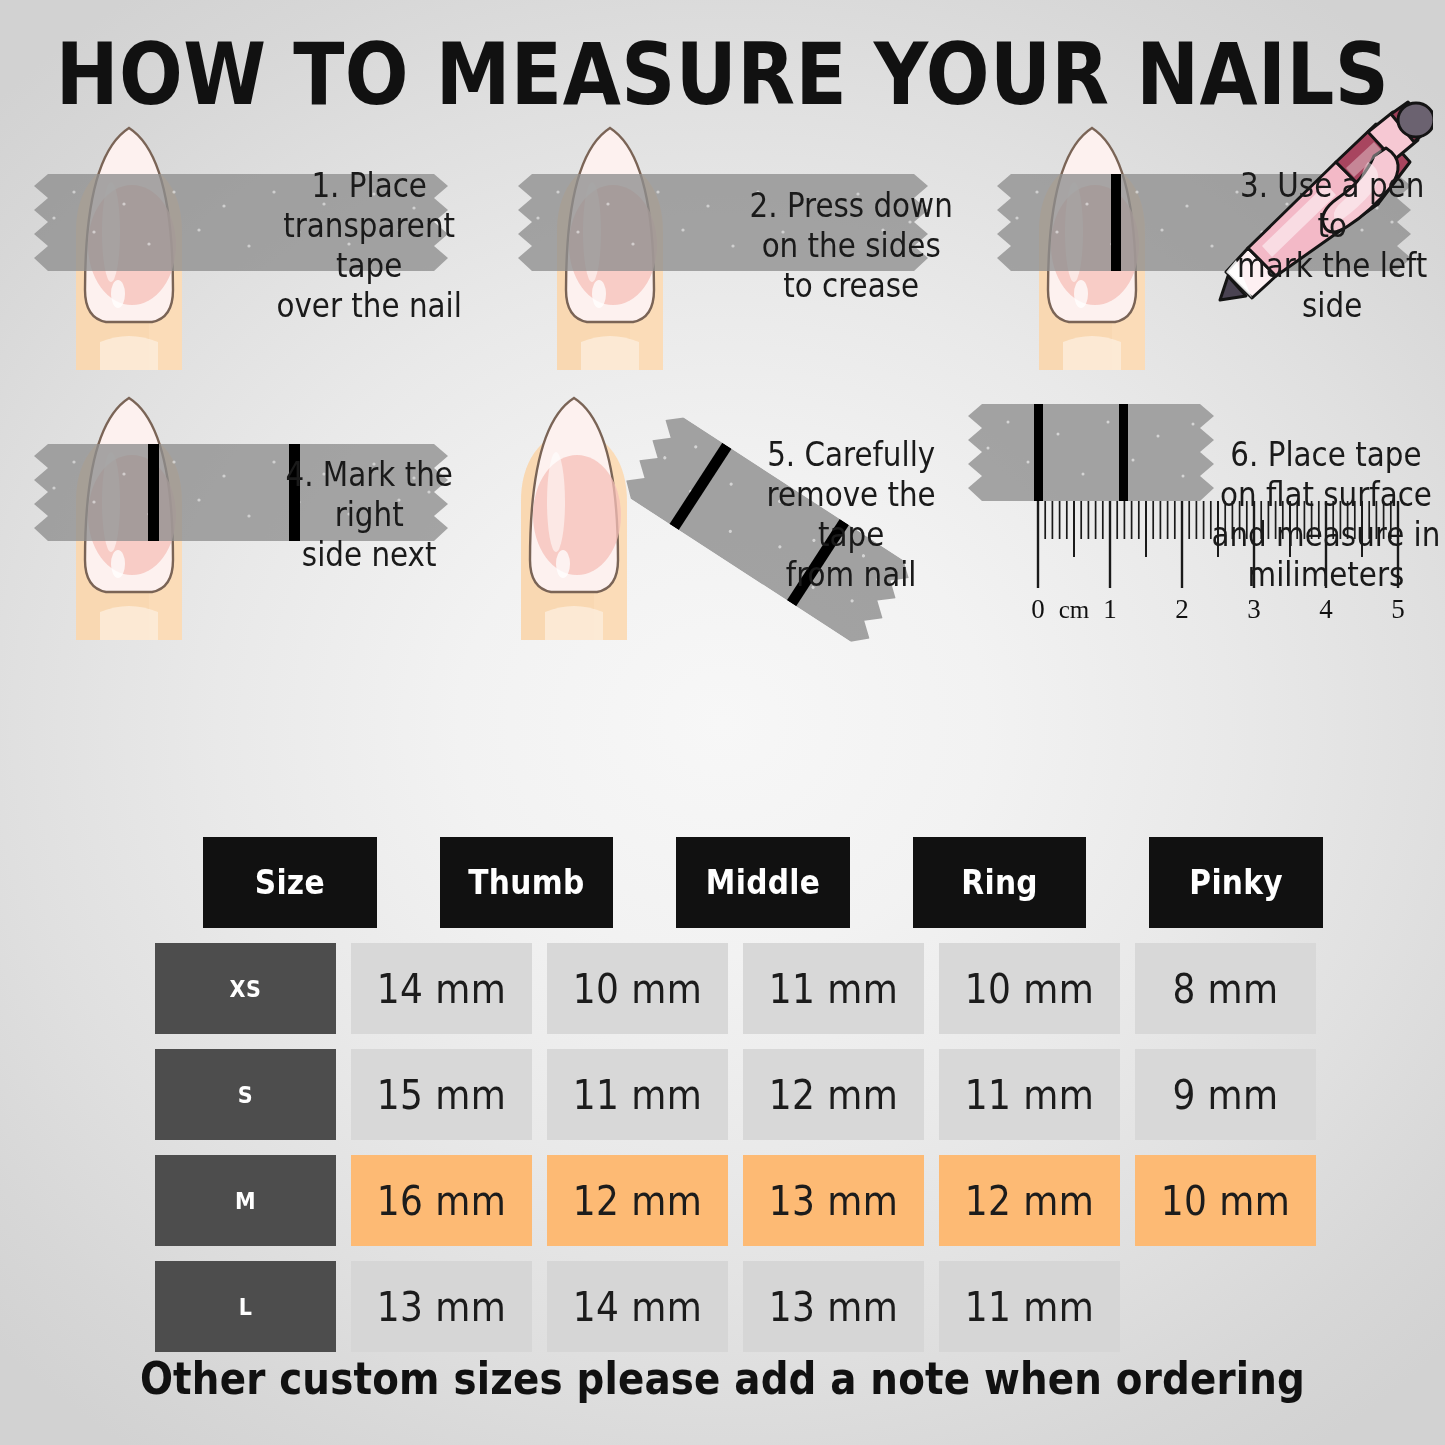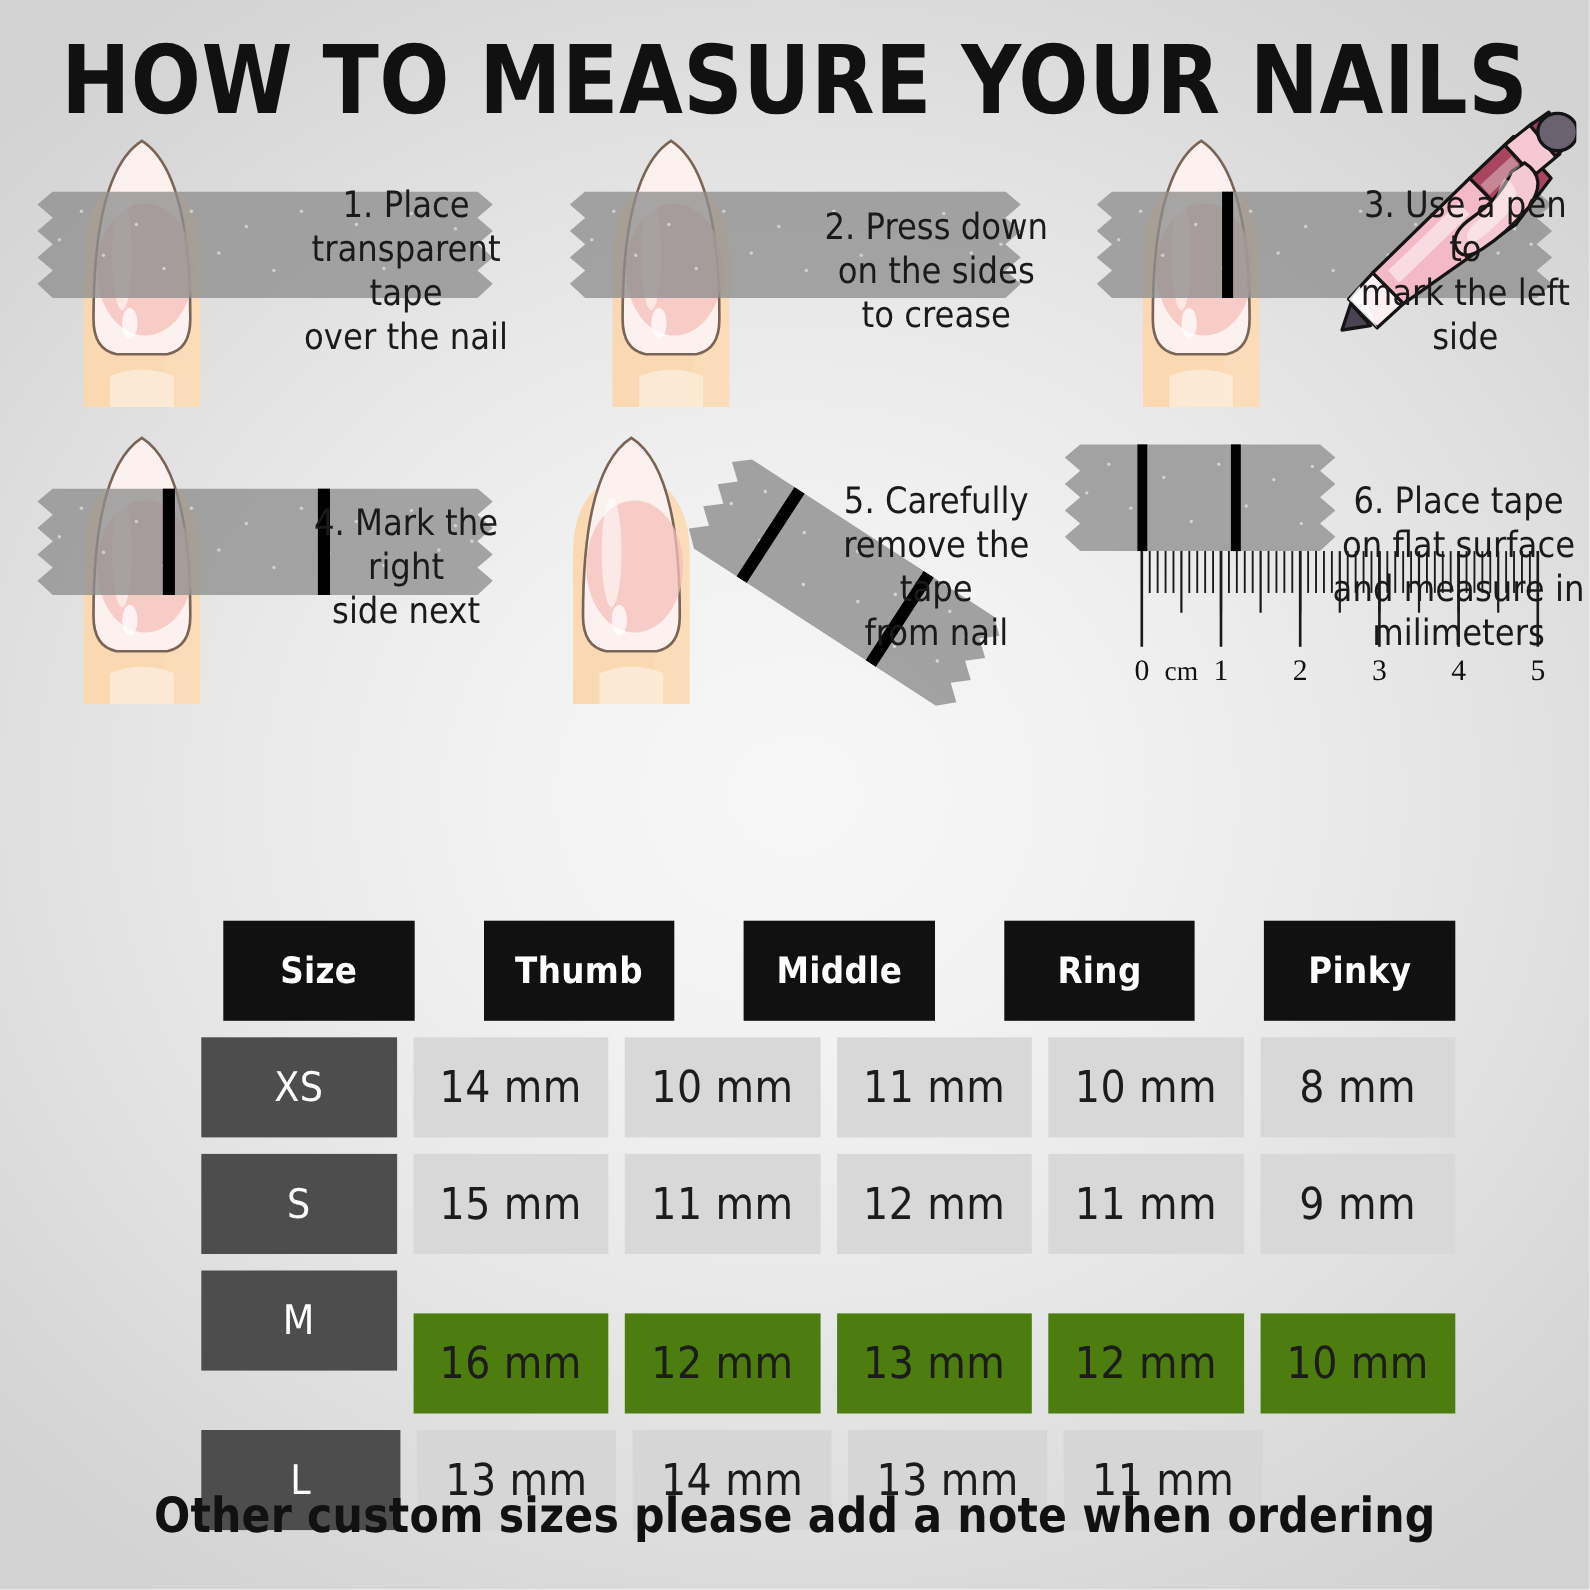--- a/index.html
+++ b/index.html
@@ -139,35 +139,34 @@
     font-weight: bold;
     font-size: 33px;
     letter-spacing: 0.3px;
     margin-left: 48px;
   }
 
   .cell.size {
     background: #4d4d4d;
     color: #ffffff;
     font-family: "Liberation Sans Narrow", "DejaVu Sans Condensed", "Liberation Sans", sans-serif;
-    font-weight: normal;
-    font-size: 37px;
+    font-weight: bold;
+    font-size: 23px;
     letter-spacing: 0.5px;
-    margin-left: 28px;
   }
 
   .cell.data {
     background: #d9d9d9;
     color: #1c1c1c;
     font-family: "Liberation Sans Narrow", "DejaVu Sans Condensed", "Liberation Sans", sans-serif;
     font-size: 40px;
     letter-spacing: 0.4px;
   }
   .row-body .cell.data { background: #d8d8d8; }
-  .row-3 .cell.data { background: #4d7c0f; margin-top: 39px; }
+  .row-3 .cell.data { background: #fdba74; }
   .row-4 .cell.data { background: #d6d6d6; }
 
   
   .footer {
     position: absolute;
     top: 1353px;
     left: 0;
     width: 1445px;
     text-align: center;
     font-family: "Liberation Sans Narrow", "DejaVu Sans Condensed", "Liberation Sans", sans-serif;

